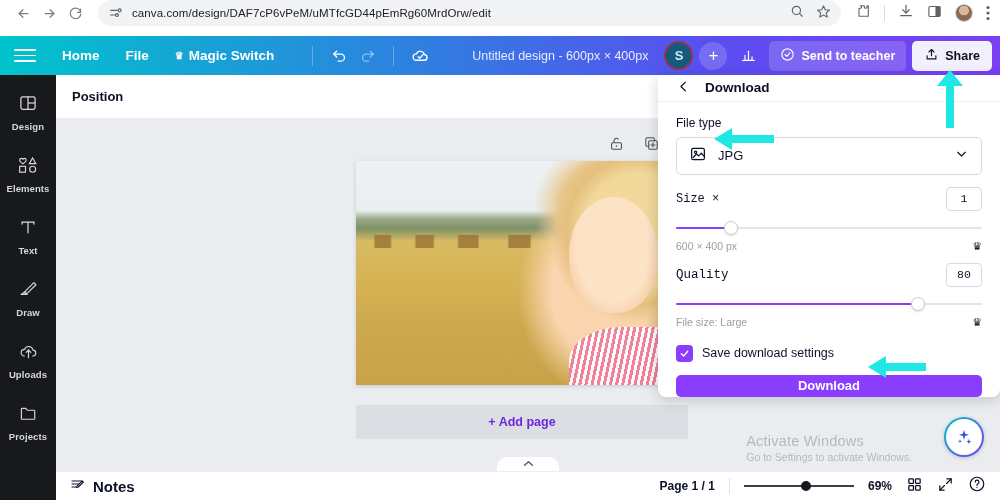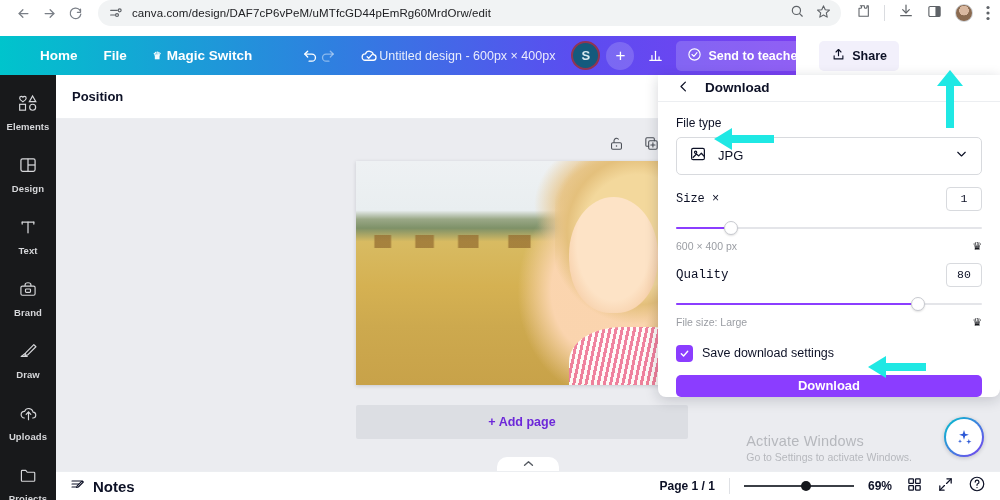--- a/index.html
+++ b/index.html
@@ -31,21 +31,21 @@
   .browser-icons { display: flex; align-items: center; gap: 13px; margin-left: 8px; color: #5f6368; }
   .avatar-chrome {
     width: 18px; height: 18px; border-radius: 50%;
     background: radial-gradient(circle at 50% 35%, #d9b8a0 0 36%, #8a6a50 38% 100%);
     border: 1px solid #cfd3d8;
   }
   .kebab { font-size: 14px; line-height: 10px; letter-spacing: 0; }
 
   
   .canva-top {
-    position: absolute; top: 36px; left: 0; width: 796px; height: 39px;
+    position: absolute; top: 36px; left: 0; width: 1000px; height: 39px;
     background: linear-gradient(90deg,#00c4cc 0%, #2f7fe0 42%, #5b4df0 72%, #7a3ff2 100%);
     display: flex; align-items: center; padding: 0 8px 0 14px; color: #fff;
   }
   .hamburger { width: 22px; display: flex; flex-direction: column; gap: 4px; margin-right: 26px; }
   .hamburger i { display: block; height: 1.6px; background: #fff; border-radius: 2px; }
   .top-link { font-size: 13.5px; font-weight: bold; color: #fff; margin-right: 26px; white-space: nowrap; }
   .top-link.magic { display: flex; align-items: center; gap: 5px; }
   .crown { font-size: 10px; opacity: .95; }
   .vdiv { width: 1px; height: 20px; background: rgba(255,255,255,.3); margin: 0 12px; }
   .icon-btn { width: 28px; height: 28px; display: flex; align-items: center; justify-content: center; border-radius: 5px; }
@@ -380,59 +380,49 @@
             </svg>
         </span>
         <span>Share</span>
       </div>
     </div>
   </div>
 
   <div class="sidebar">
     <div class="side-item">
       <span>
+        <svg width="20" height="20" viewBox="0 0 24 24" fill="none" stroke="currentColor" stroke-width="1.5">
+            <rect x="3.5" y="4.5" width="17" height="15" rx="2"></rect>
+            <line x1="12" y1="4.5" x2="12" y2="19.5"></line>
+            <line x1="12" y1="12" x2="20.5" y2="12"></line>
+          </svg>
+      </span>
+      <span class="side-label">Design</span>
+    </div>
+    <div class="side-item">
+      <span>
         <svg width="22" height="20" viewBox="0 0 26 24" fill="none" stroke="currentColor" stroke-width="1.4">
             <path d="M3 6.2c0-1.2 1-2.1 2.1-2.1.8 0 1.4.4 1.8 1 .4-.6 1-1 1.8-1A2.1 2.1 0 0 1 10.8 6.2c0 2-3.9 4.3-3.9 4.3S3 8.2 3 6.2z"></path>
             <path d="M18.5 3.6 22.4 10.3h-7.8z"></path>
             <rect x="3" y="13.6" width="7" height="7"></rect>
             <circle cx="18.6" cy="17.1" r="3.6"></circle>
           </svg>
       </span>
       <span class="side-label">Elements</span>
     </div>
     <div class="side-item">
       <span>
-        <svg width="20" height="20" viewBox="0 0 24 24" fill="none" stroke="currentColor" stroke-width="1.5">
-            <rect x="3.5" y="4.5" width="17" height="15" rx="2"></rect>
-            <line x1="12" y1="4.5" x2="12" y2="19.5"></line>
-            <line x1="12" y1="12" x2="20.5" y2="12"></line>
-          </svg>
-      </span>
-      <span class="side-label">Design</span>
-    </div>
-    <div class="side-item">
-      <span>
         <svg width="20" height="20" viewBox="0 0 24 24" fill="none" stroke="currentColor" stroke-width="1.5" stroke-linecap="round">
             <line x1="5" y1="6" x2="19" y2="6"></line>
             <line x1="12" y1="6" x2="12" y2="19"></line>
             <line x1="5" y1="6" x2="5" y2="8.5"></line>
             <line x1="19" y1="6" x2="19" y2="8.5"></line>
           </svg>
       </span>
       <span class="side-label">Text</span>
-    </div>
-    <div class="side-item">
-      <span>
-        <svg width="20" height="20" viewBox="0 0 24 24" fill="none" stroke="currentColor" stroke-width="1.4">
-            <rect x="3.5" y="8.5" width="17" height="11" rx="1.8"></rect>
-            <path d="M8.5 8.5V6.8c0-1.2 1.5-2.3 3.5-2.3s3.5 1.1 3.5 2.3v1.7"></path>
-            <rect x="9" y="12" width="6" height="4" rx="1"></rect>
-          </svg>
-      </span>
-      <span class="side-label">Brand</span>
     </div>
     <div class="side-item">
       <span>
         <svg width="20" height="20" viewBox="0 0 24 24" fill="none" stroke="currentColor" stroke-width="1.4" stroke-linecap="round" stroke-linejoin="round">
             <path d="M19 4.4 9.2 14.2l-.9 3.4 3.4-.9L21.5 6.9z"></path>
             <path d="M4 18.5h7"></path>
             <path d="M4 18.5c2-1 3-2.6 4.6-3.5"></path>
           </svg>
       </span>
       <span class="side-label">Draw</span>

